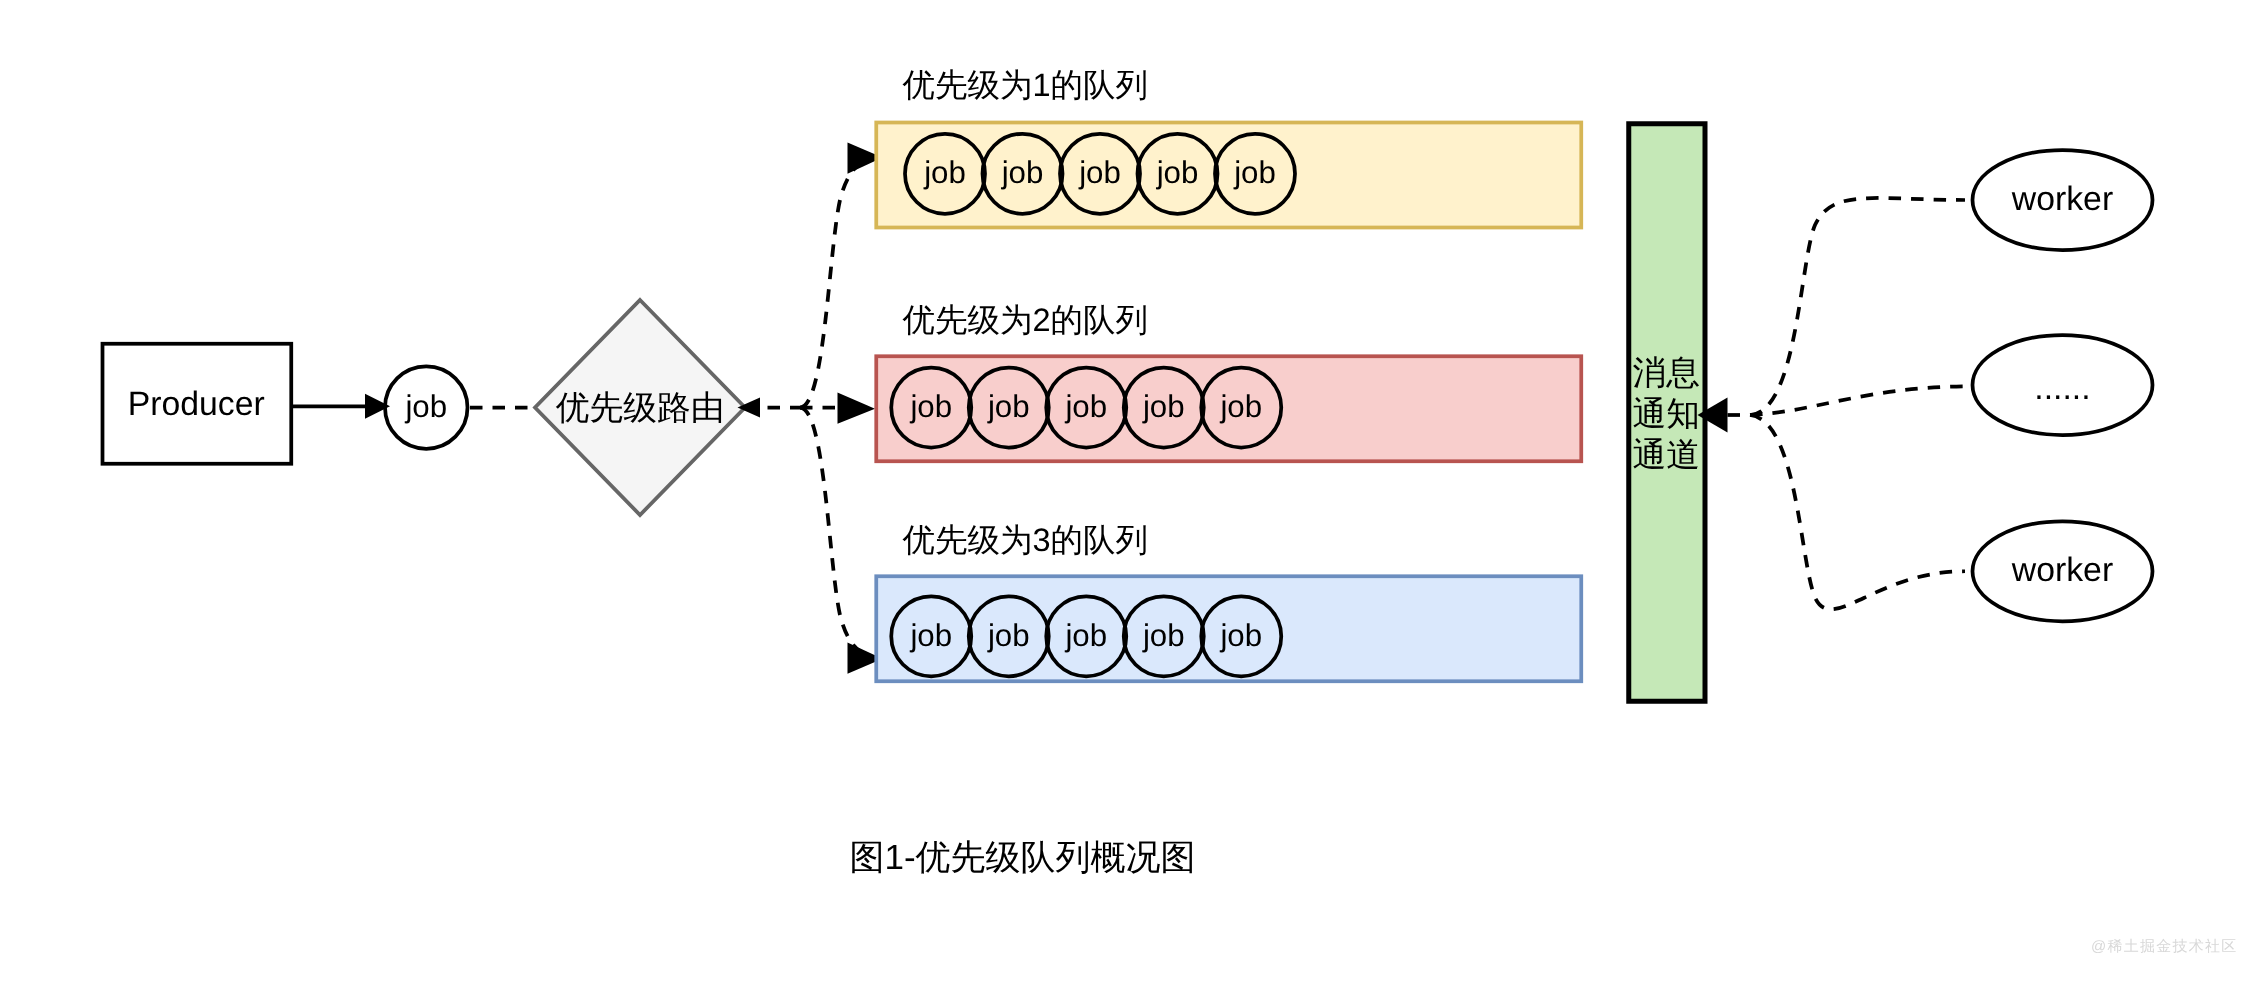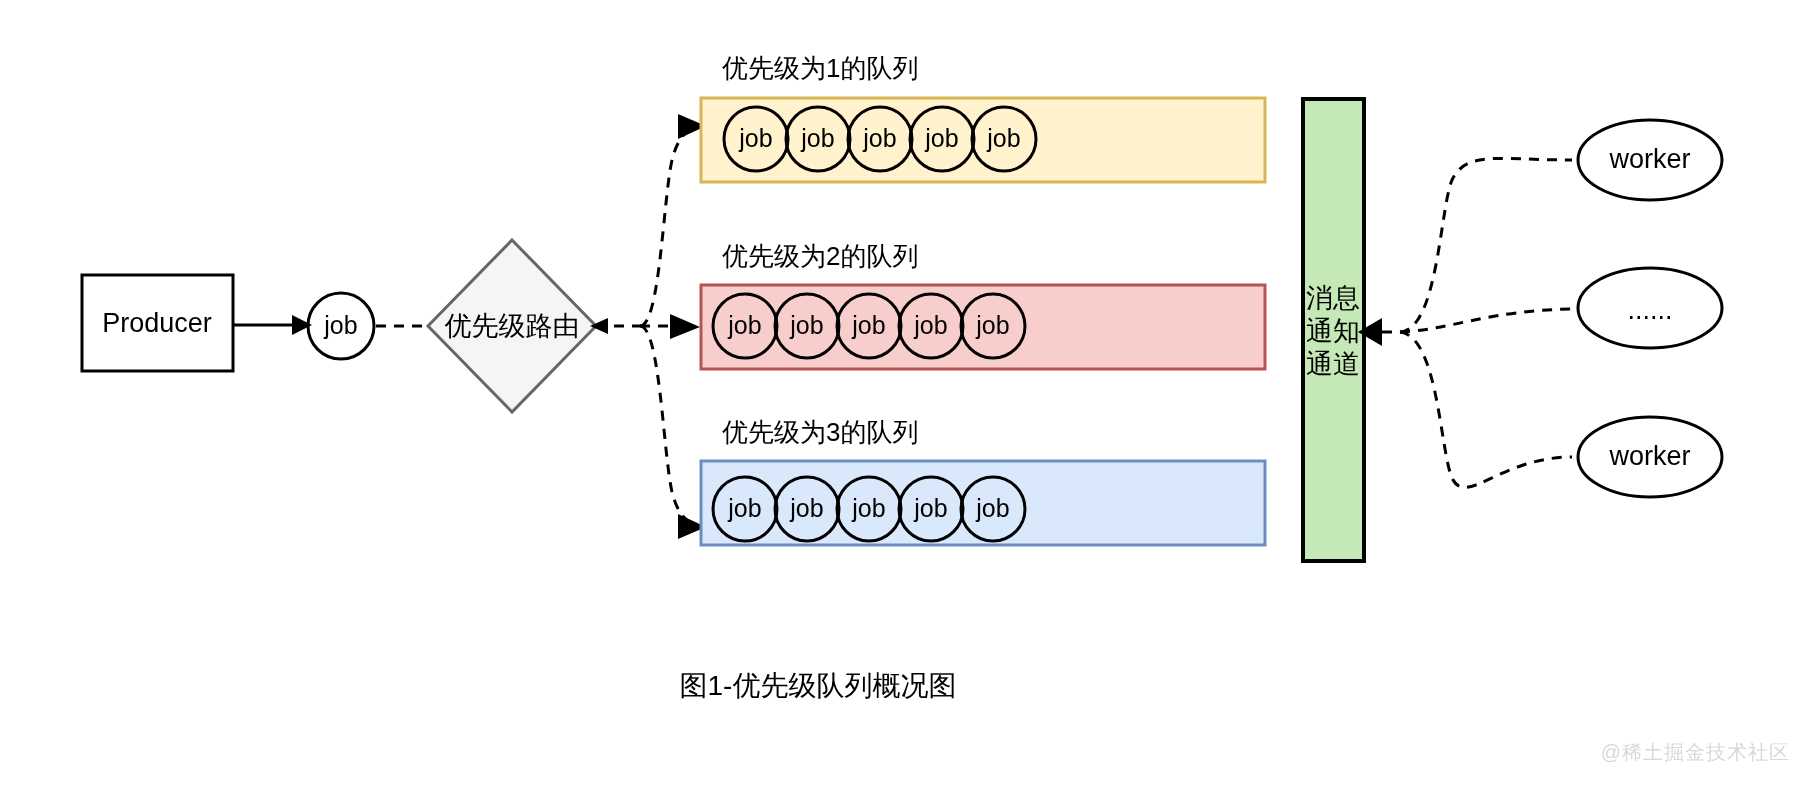--- a/index.html
+++ b/index.html
@@ -63,21 +63,21 @@
     font-size: 28px;
     fill: #000000;
     text-anchor: middle;
     dominant-baseline: middle;
   }
   .watermark {
     position: absolute;
     right: 22px;
     bottom: 22px;
     font-family: "Liberation Sans", "DejaVu Sans", sans-serif;
-    font-size: 20px;
+    font-size: 12px;
     color: #d8d8d8;
     letter-spacing: 1px;
     user-select: none;
   }
   .solid-edge {
     stroke: #000000;
     stroke-width: 3;
     fill: none;
   }
   .dashed-edge {

